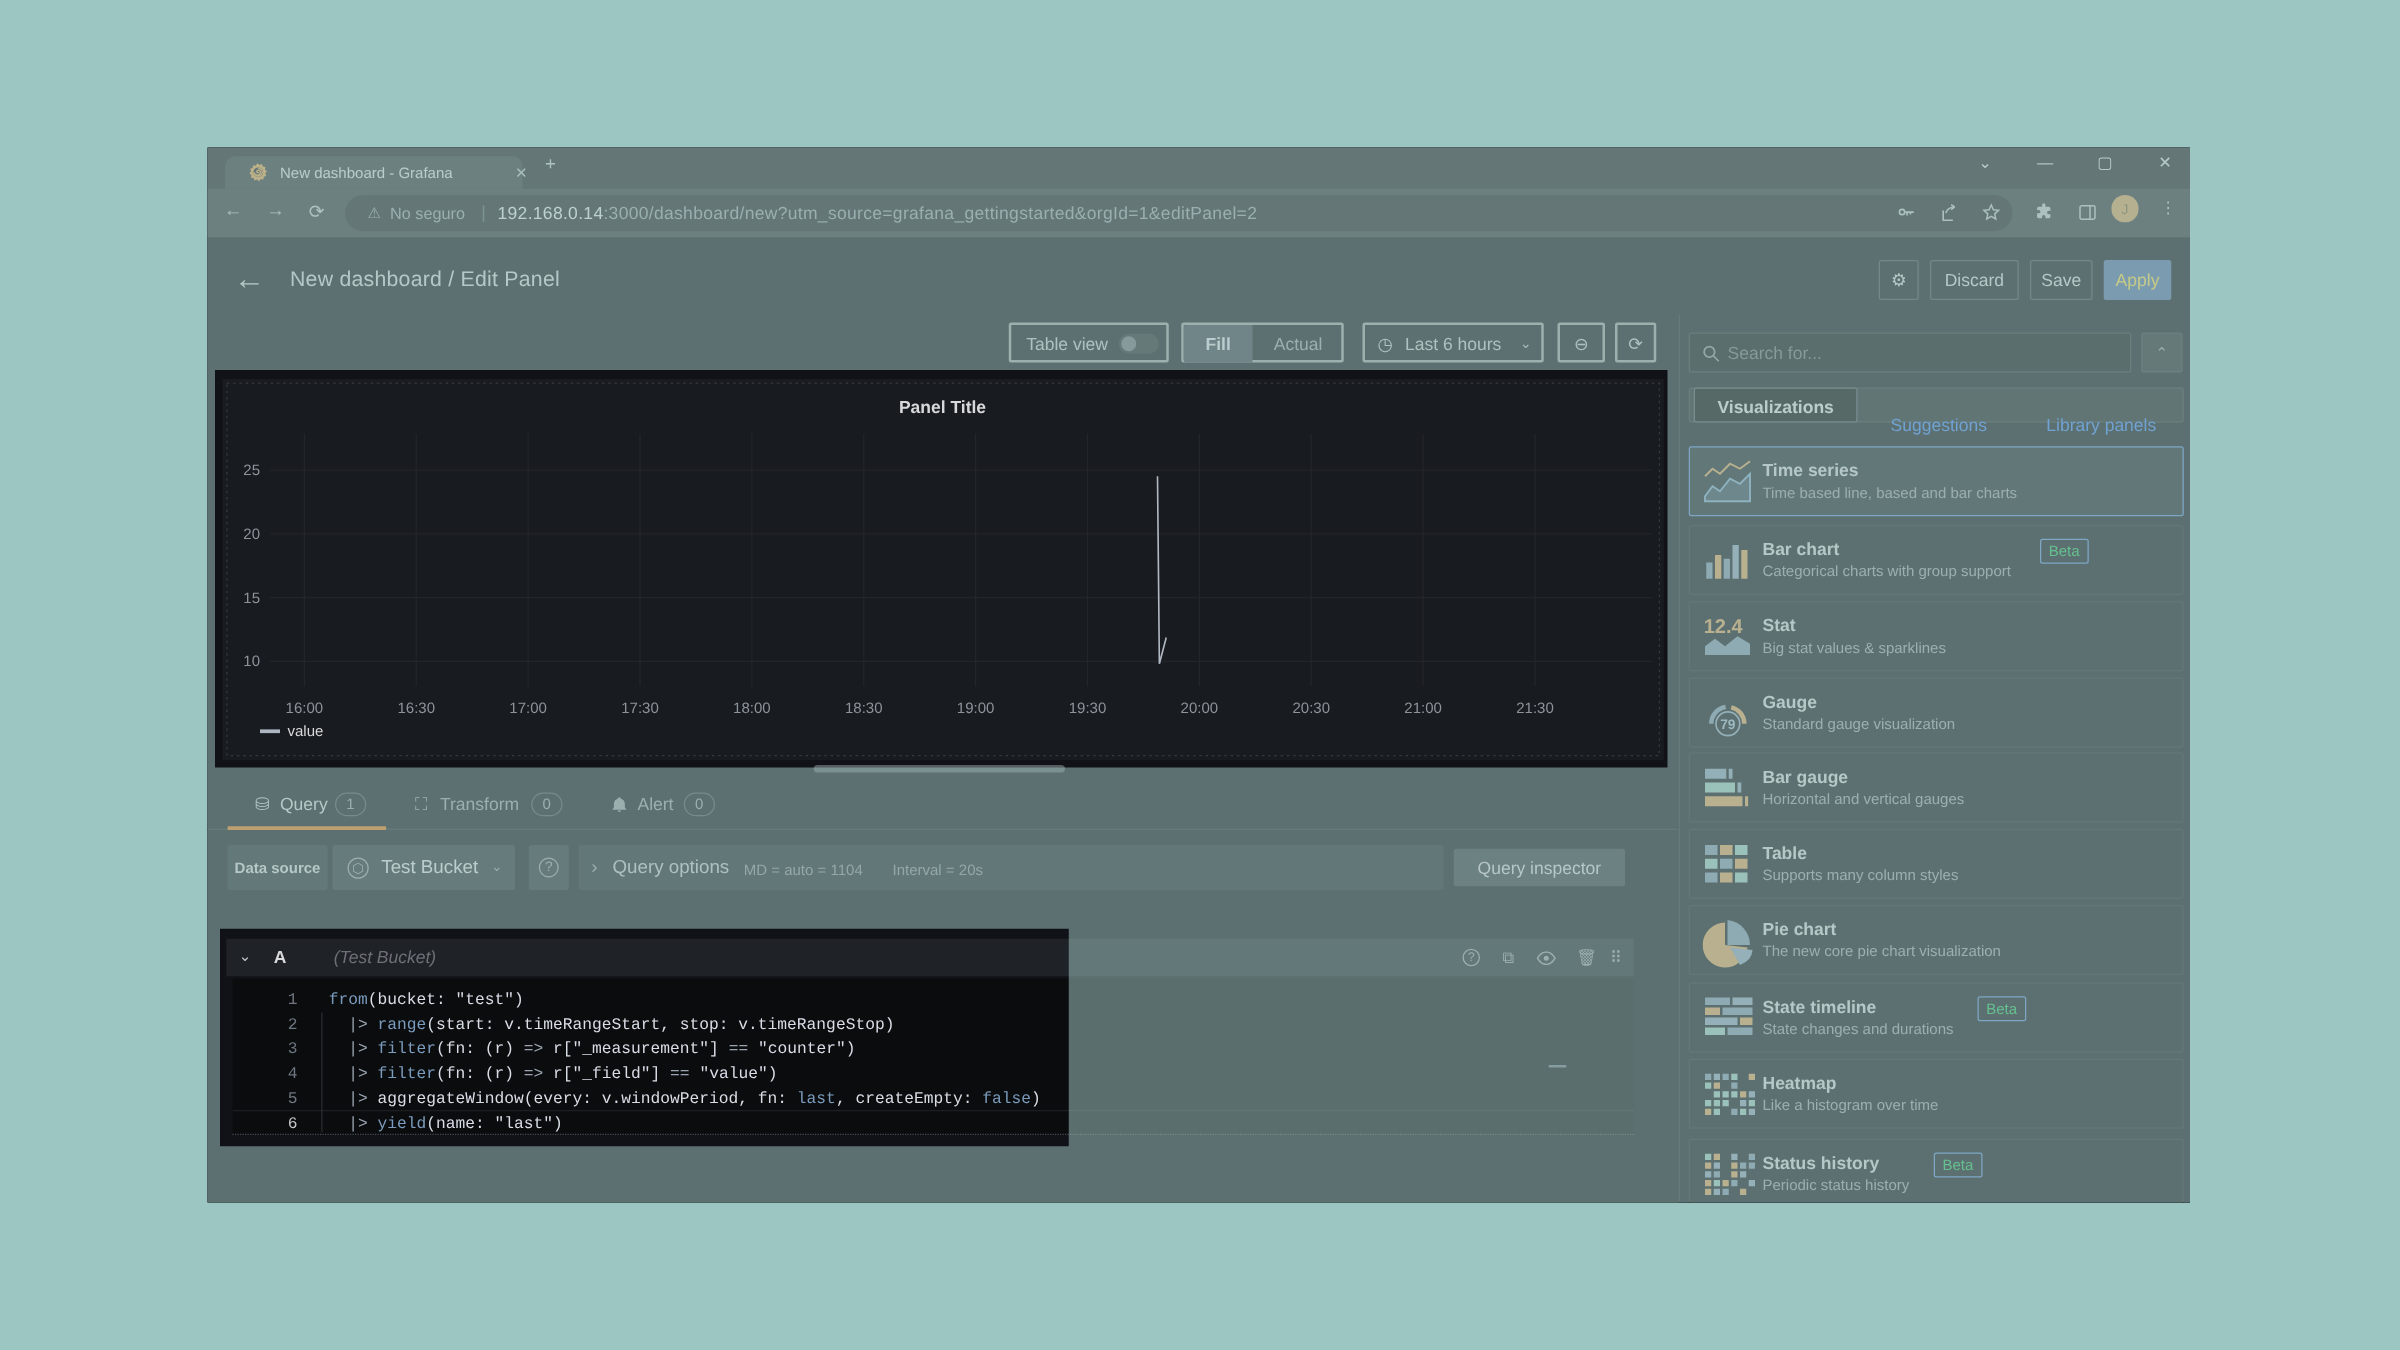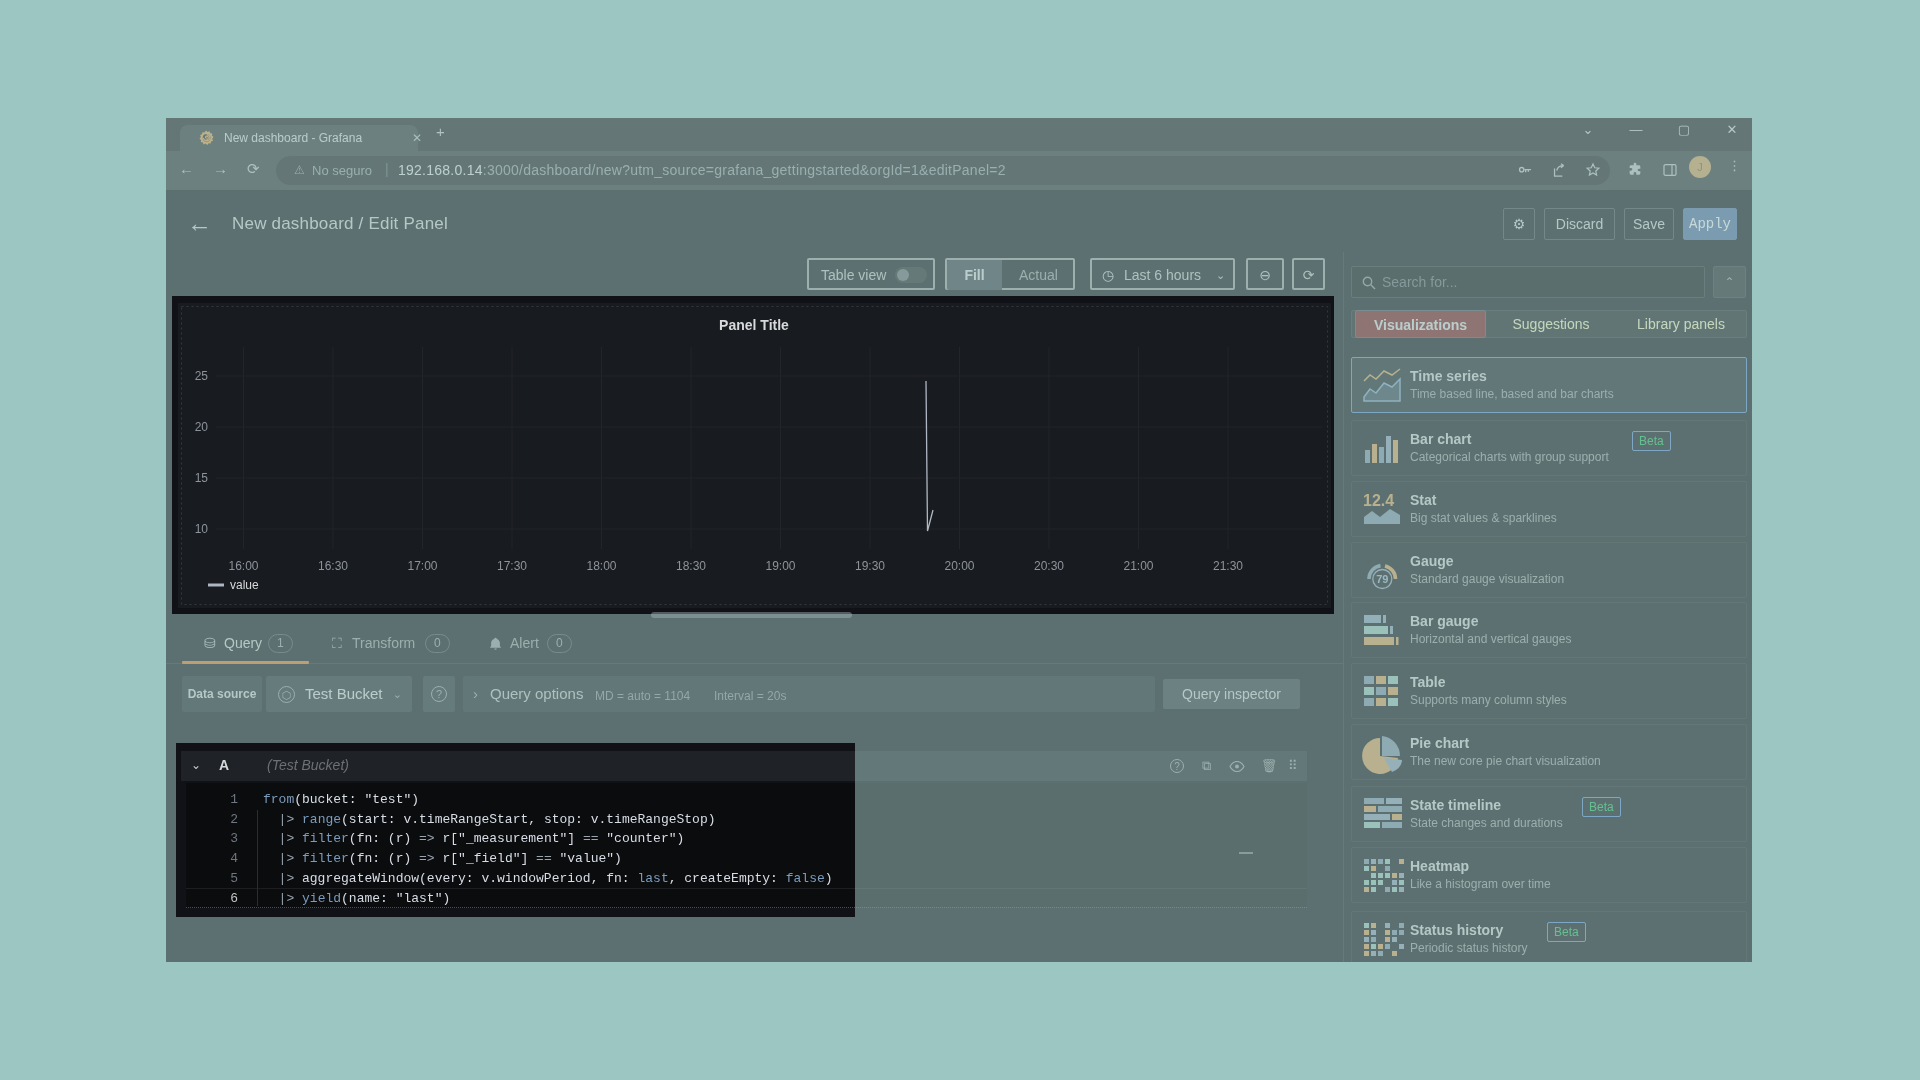--- a/index.html
+++ b/index.html
@@ -27,21 +27,21 @@
   #omni .url b { color:#e8eaed; font-weight:normal; }
   .omic { position:absolute; top:7px; color:#c3c7cb; font-size:13px; }
 
   
   #gpage { position:absolute; left:0; top:72px; width:1586px; height:772px; background:#111217; }
 
   
   #ghead .back { position:absolute; left:21px; top:19px; color:#d8d9da; font-size:25px;}
   #ghead .crumb { position:absolute; left:66px; top:24px; color:#d8d9da; font-size:17px; letter-spacing:0.2px; }
   .gbtn { position:absolute; top:18px; height:32px; border:1px solid #44484f; border-radius:2px; color:#d8d9da; font-size:14px; line-height:30px; text-align:center; background:transparent; }
-  .gbtn.blue { background:#5572a8; border-color:#5572a8; color:#ffffff;font-family:Liberation Mono, monospace; }
+  .gbtn.blue { background:#5572a8; border-color:#5572a8; color:#fde047; }
 
   
   .t2 { position:absolute; top:68px; height:32px; border:2px solid #a3a3a3; border-radius:2px; color:#c7c9cc; font-size:14px; line-height:30px; }
   .seg { position:absolute; top:0; height:30px; line-height:30px; text-align:center; color:#9da0a5; }
   .seg.on { background:#3b4149; color:#e3e4e6; border-radius:2px 0 0 2px; font-weight:bold; }
 
   
   #panelwrap { position:absolute; left:12px; top:113px; width:1153px; height:305px; background:#181b1f; }
 
   
@@ -72,22 +72,22 @@
   #editor .k { color:#7b9cbd; }
   #editor .p { color:#9aa5b1; }
   #editor .guide { position:absolute; left:71px; top:27px; width:1px; height:96px; background:#2a2d33; }
 
   
   #sidebar { position:absolute; left:1177px; top:62px; width:409px; height:710px; border-left:1px solid #26282d; background:#111217; }
   #search { position:absolute; left:7px; top:14px; width:354px; height:32px; background:#0b0c0e; border:1px solid #2c3235; border-radius:2px; }
   #search .ph { position:absolute; left:30px; top:7px; color:#6e7077; font-size:14px; }
   #collapse { position:absolute; left:369px; top:14px; width:33px; height:32px; background:#23262b; border:1px solid #33373d; border-radius:2px; color:#9da0a5; text-align:center; line-height:30px; font-size:12px; }
   #vistabs { position:absolute; left:7px; top:58px; width:396px; height:28px; background:#1a1d21; border:1px solid #2c3235; border-radius:2px; font-size:14px; }
-  #vistabs .vt { position:absolute; top:0; height:26px; line-height:26px; text-align:center; color:#fef9c3; }
-  #vistabs .vt.on { background:#7f1d1d; border:1px solid #4c545e; border-radius:2px; color:#e3e4e6; font-weight:bold; top:-1px; height:28px; line-height:28px; }
+  #vistabs .vt { position:absolute; top:16px; height:26px; line-height:26px; text-align:center; color:#3b82f6; }
+  #vistabs .vt.on { background:#000000; border:1px solid #4c545e; border-radius:2px; color:#e3e4e6; font-weight:bold; top:-1px; height:28px; line-height:28px; }
 
   .vizrow { position:absolute; left:7px; width:396px; height:56px; border:1px solid #1e2126; border-radius:2px; }
   .vizrow.sel { background:#1c2128; border:1px solid #5b8dd8;padding-left:19px; }
   .vizrow .vt1 { position:absolute; left:58px; top:10px; font-size:14px; font-weight:bold; color:#d8d9da; }
   .vizrow .vt2 { position:absolute; left:58px; top:29px; font-size:12px; color:#9da0a5; }
   .vizrow .vicon { position:absolute; left:10px; top:9px; }
   .beta { position:absolute; top:10px; height:20px; padding:0 6px; border:1px solid #5b8dd8; border-radius:2px; color:#22c55e; font-size:12px; line-height:18px; }
 
   #dim { position:absolute; left:166px; top:118px; width:1586px; height:844px; pointer-events:none; }
 </style>

